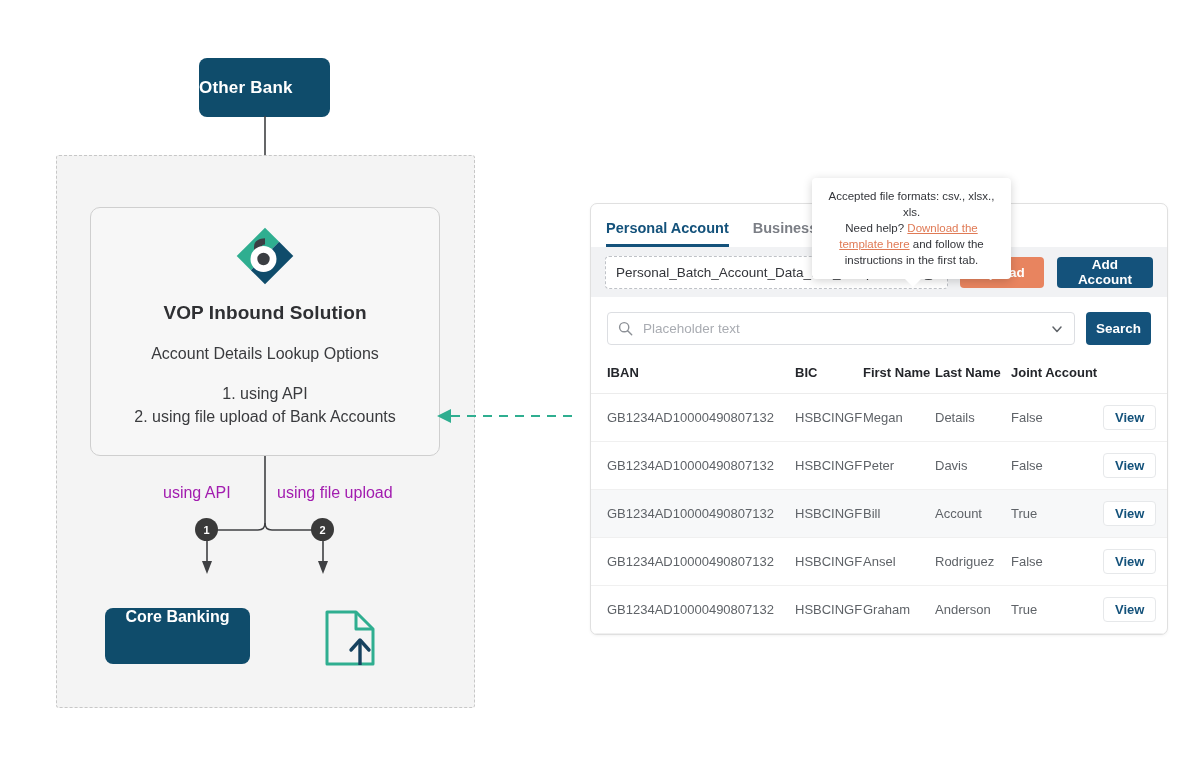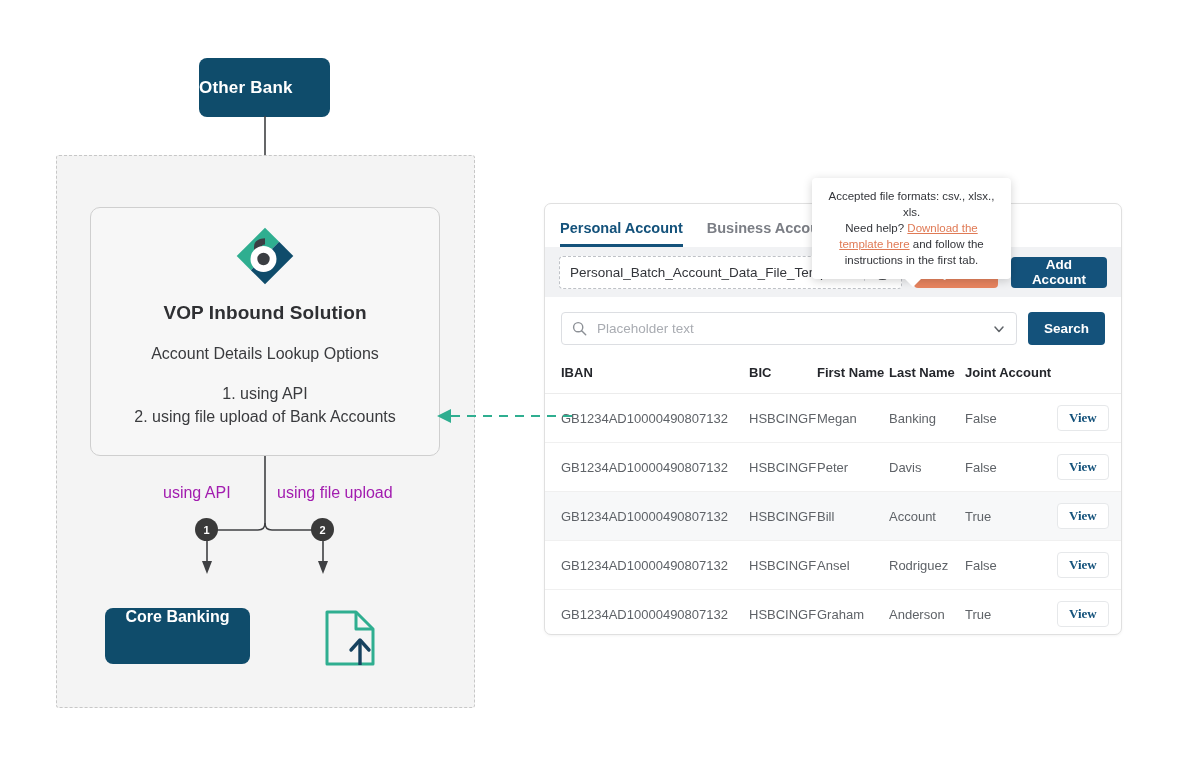--- a/index.html
+++ b/index.html
@@ -106,21 +106,21 @@
     display: flex; align-items: center; justify-content: center;
   }
   .badge-1 { left: 195px; top: 518px; }
   .badge-2 { left: 311px; top: 518px; }
 
   .upload-file-icon { position: absolute; left: 322px; top: 607px; }
 
   
   .panel {
     position: absolute;
-    left: 544px; top: 203px;
+    left: 590px; top: 203px;
     width: 578px; height: 432px;
     background: #ffffff;
     border: 1px solid #e0e0e0;
     border-radius: 7px;
     box-sizing: border-box;
     box-shadow: 0 1px 3px rgba(0,0,0,0.05);
     overflow: hidden;
   }
 
   .tabs {
@@ -236,21 +236,21 @@
   .search-input::placeholder { color: #a9acb2; }
   .chev { width: 14px; height: 14px; flex-shrink: 0; cursor: pointer; }
   .btn-search {
     background: #14527b;
     color: #ffffff;
     font-size: 13.5px;
     font-weight: bold;
     border: none;
     border-radius: 4px;
     height: 33px;
-    padding: 0 16px;
+    padding: 0 10px;
     cursor: pointer;
     font-family: inherit;
   }
 
   table.accounts {
     width: 100%;
     border-collapse: collapse;
     margin-top: 12px;
     table-layout: fixed;
   }
@@ -268,21 +268,21 @@
     padding: 11px 0;
     border-bottom: 1px solid #f0f0f0;
   }
   table.accounts tr.shaded td { background: #f7f8f9; }
   table.accounts tr:last-child td { border-bottom: 1px solid #ececec; }
   .c-iban  { width: 188px; padding-left: 16px !important; }
   .c-bic   { width: 68px; }
   .c-first { width: 72px; }
   .c-last  { width: 76px; }
   .c-joint { width: 92px; }
-  .c-act   { width: auto; text-align: right; padding-right: 16px !important; font-family: Liberation Serif, serif; }
+  .c-act   { width: auto; text-align: right; padding-right: 16px !important; }
   .btn-view {
     background: #ffffff;
     border: 1px solid #e6e8ea;
     border-radius: 4px;
     color: #14527b;
     font-size: 13px;
     font-weight: bold;
     padding: 4px 11px;
     cursor: pointer;
     font-family: inherit;
@@ -432,21 +432,21 @@
         <th class="c-last">Last Name</th>
         <th class="c-joint">Joint Account</th>
         <th class="c-act"></th>
       </tr>
     </thead>
     <tbody id="accounts-body">
         <tr>
           <td class="c-iban">GB1234AD10000490807132</td>
           <td class="c-bic">HSBCINGF</td>
           <td class="c-first">Megan</td>
-          <td class="c-last">Banking</td>
+          <td class="c-last">Details</td>
           <td class="c-joint">False</td>
           <td class="c-act"><button class="btn-view">View</button></td>
         </tr>
         <tr>
           <td class="c-iban">GB1234AD10000490807132</td>
           <td class="c-bic">HSBCINGF</td>
           <td class="c-first">Peter</td>
           <td class="c-last">Davis</td>
           <td class="c-joint">False</td>
           <td class="c-act"><button class="btn-view">View</button></td>

